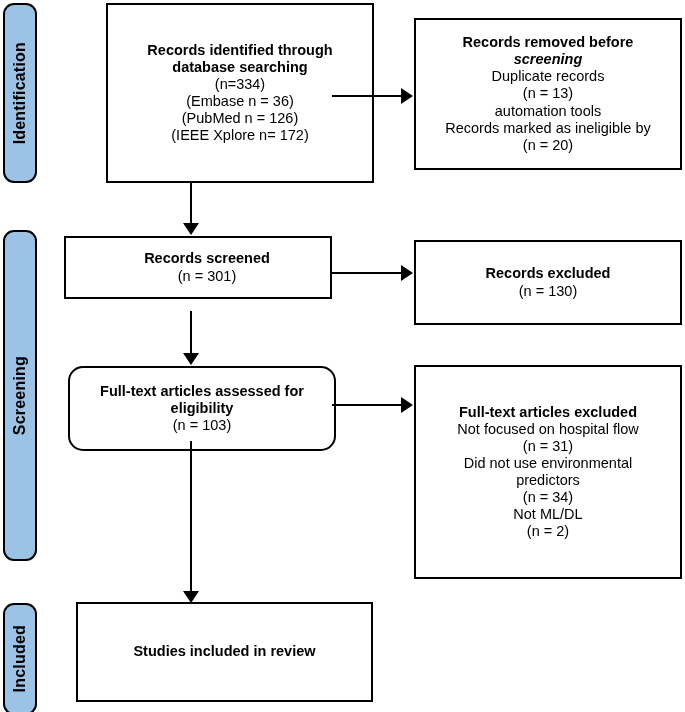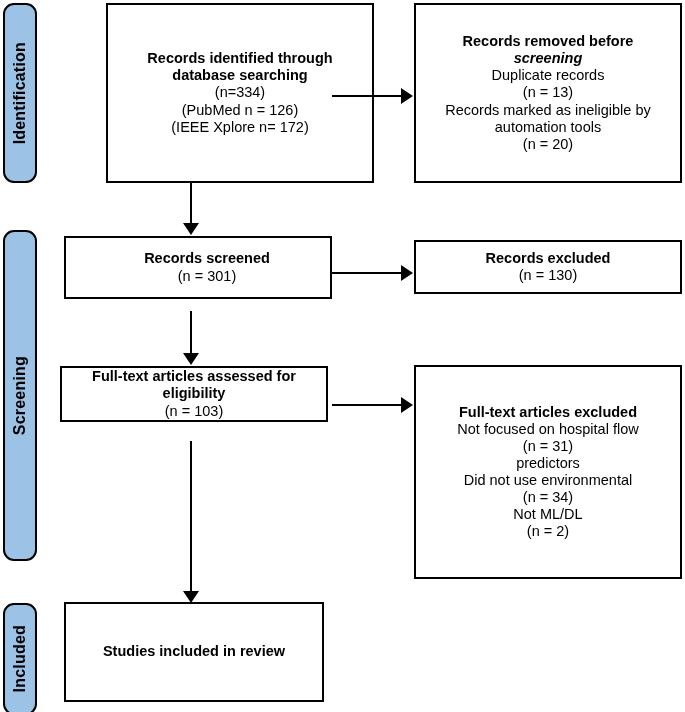--- a/index.html
+++ b/index.html
@@ -99,72 +99,73 @@
 
   <div class="stage-bar" style="left:3px; top:603px; width:34px; height:112px; background:#9CC3E5;">
     <span class="stage-label">Included</span>
   </div>
 
   <div class="box" style="left:64px; top:3px; width:268px; height:180px;margin-left:42px;">
     <div class="box-inner">
       <span class="ln b">Records identified through</span>
       <span class="ln b">database searching</span>
       <span class="ln">(n=334)</span>
+      <span class="ln">(Embase n = 36)</span>
       <span class="ln">(PubMed n = 126)</span>
       <span class="ln">(IEEE Xplore n= 172)</span>
     </div>
   </div>
 
   <div class="box" style="left:64px; top:236px; width:268px; height:63px;padding-left:18px;">
     <div class="box-inner">
       <span class="ln b">Records screened</span>
       <span class="ln">(n = 301)</span>
     </div>
   </div>
 
-  <div class="box" style="left:60px; top:366px; width:268px; height:56px;">
+  <div class="box" style="left:68px; top:366px; width:268px; height:85px;border-radius:15px;">
     <div class="box-inner">
       <span class="ln b">Full-text articles assessed for</span>
       <span class="ln b">eligibility</span>
       <span class="ln">(n = 103)</span>
     </div>
   </div>
 
-  <div class="box" style="left:64px; top:602px; width:260px; height:100px;text-align:center;">
+  <div class="box" style="left:76px; top:602px; width:297px; height:100px;text-align:center;">
     <div class="box-inner">
       <span class="ln b">Studies included in review</span>
     </div>
   </div>
 
-  <div class="box" style="left:414px; top:3px; width:268px; height:180px;">
+  <div class="box" style="left:414px; top:18px; width:268px; height:152px;">
     <div class="box-inner">
       <span class="ln b">Records removed before</span>
       <span class="ln bi">screening</span>
       <span class="ln">Duplicate records</span>
       <span class="ln">(n = 13)</span>
+      <span class="ln">automation tools</span>
       <span class="ln">Records marked as ineligible by</span>
-      <span class="ln">automation tools</span>
       <span class="ln">(n = 20)</span>
     </div>
   </div>
 
-  <div class="box" style="left:414px; top:240px; width:268px; height:54px;">
+  <div class="box" style="left:414px; top:240px; width:268px; height:85px;">
     <div class="box-inner">
       <span class="ln b">Records excluded</span>
       <span class="ln">(n = 130)</span>
     </div>
   </div>
 
   <div class="box" style="left:414px; top:365px; width:268px; height:214px;justify-content:center;">
     <div class="box-inner">
       <span class="ln b">Full-text articles excluded</span>
       <span class="ln">Not focused on hospital flow</span>
       <span class="ln">(n = 31)</span>
+      <span class="ln">Did not use environmental</span>
       <span class="ln">predictors</span>
-      <span class="ln">Did not use environmental</span>
       <span class="ln">(n = 34)</span>
       <span class="ln">Not ML/DL</span>
       <span class="ln">(n = 2)</span>
     </div>
   </div>
 
   <div class="h-line" style="left:332px; top:95px; width:70px;"></div>
   <div class="arrow-right" style="left:401px; top:88px;"></div>
 
   <div class="v-line" style="left:190px; top:183px; width:2px; height:41px;"></div>

